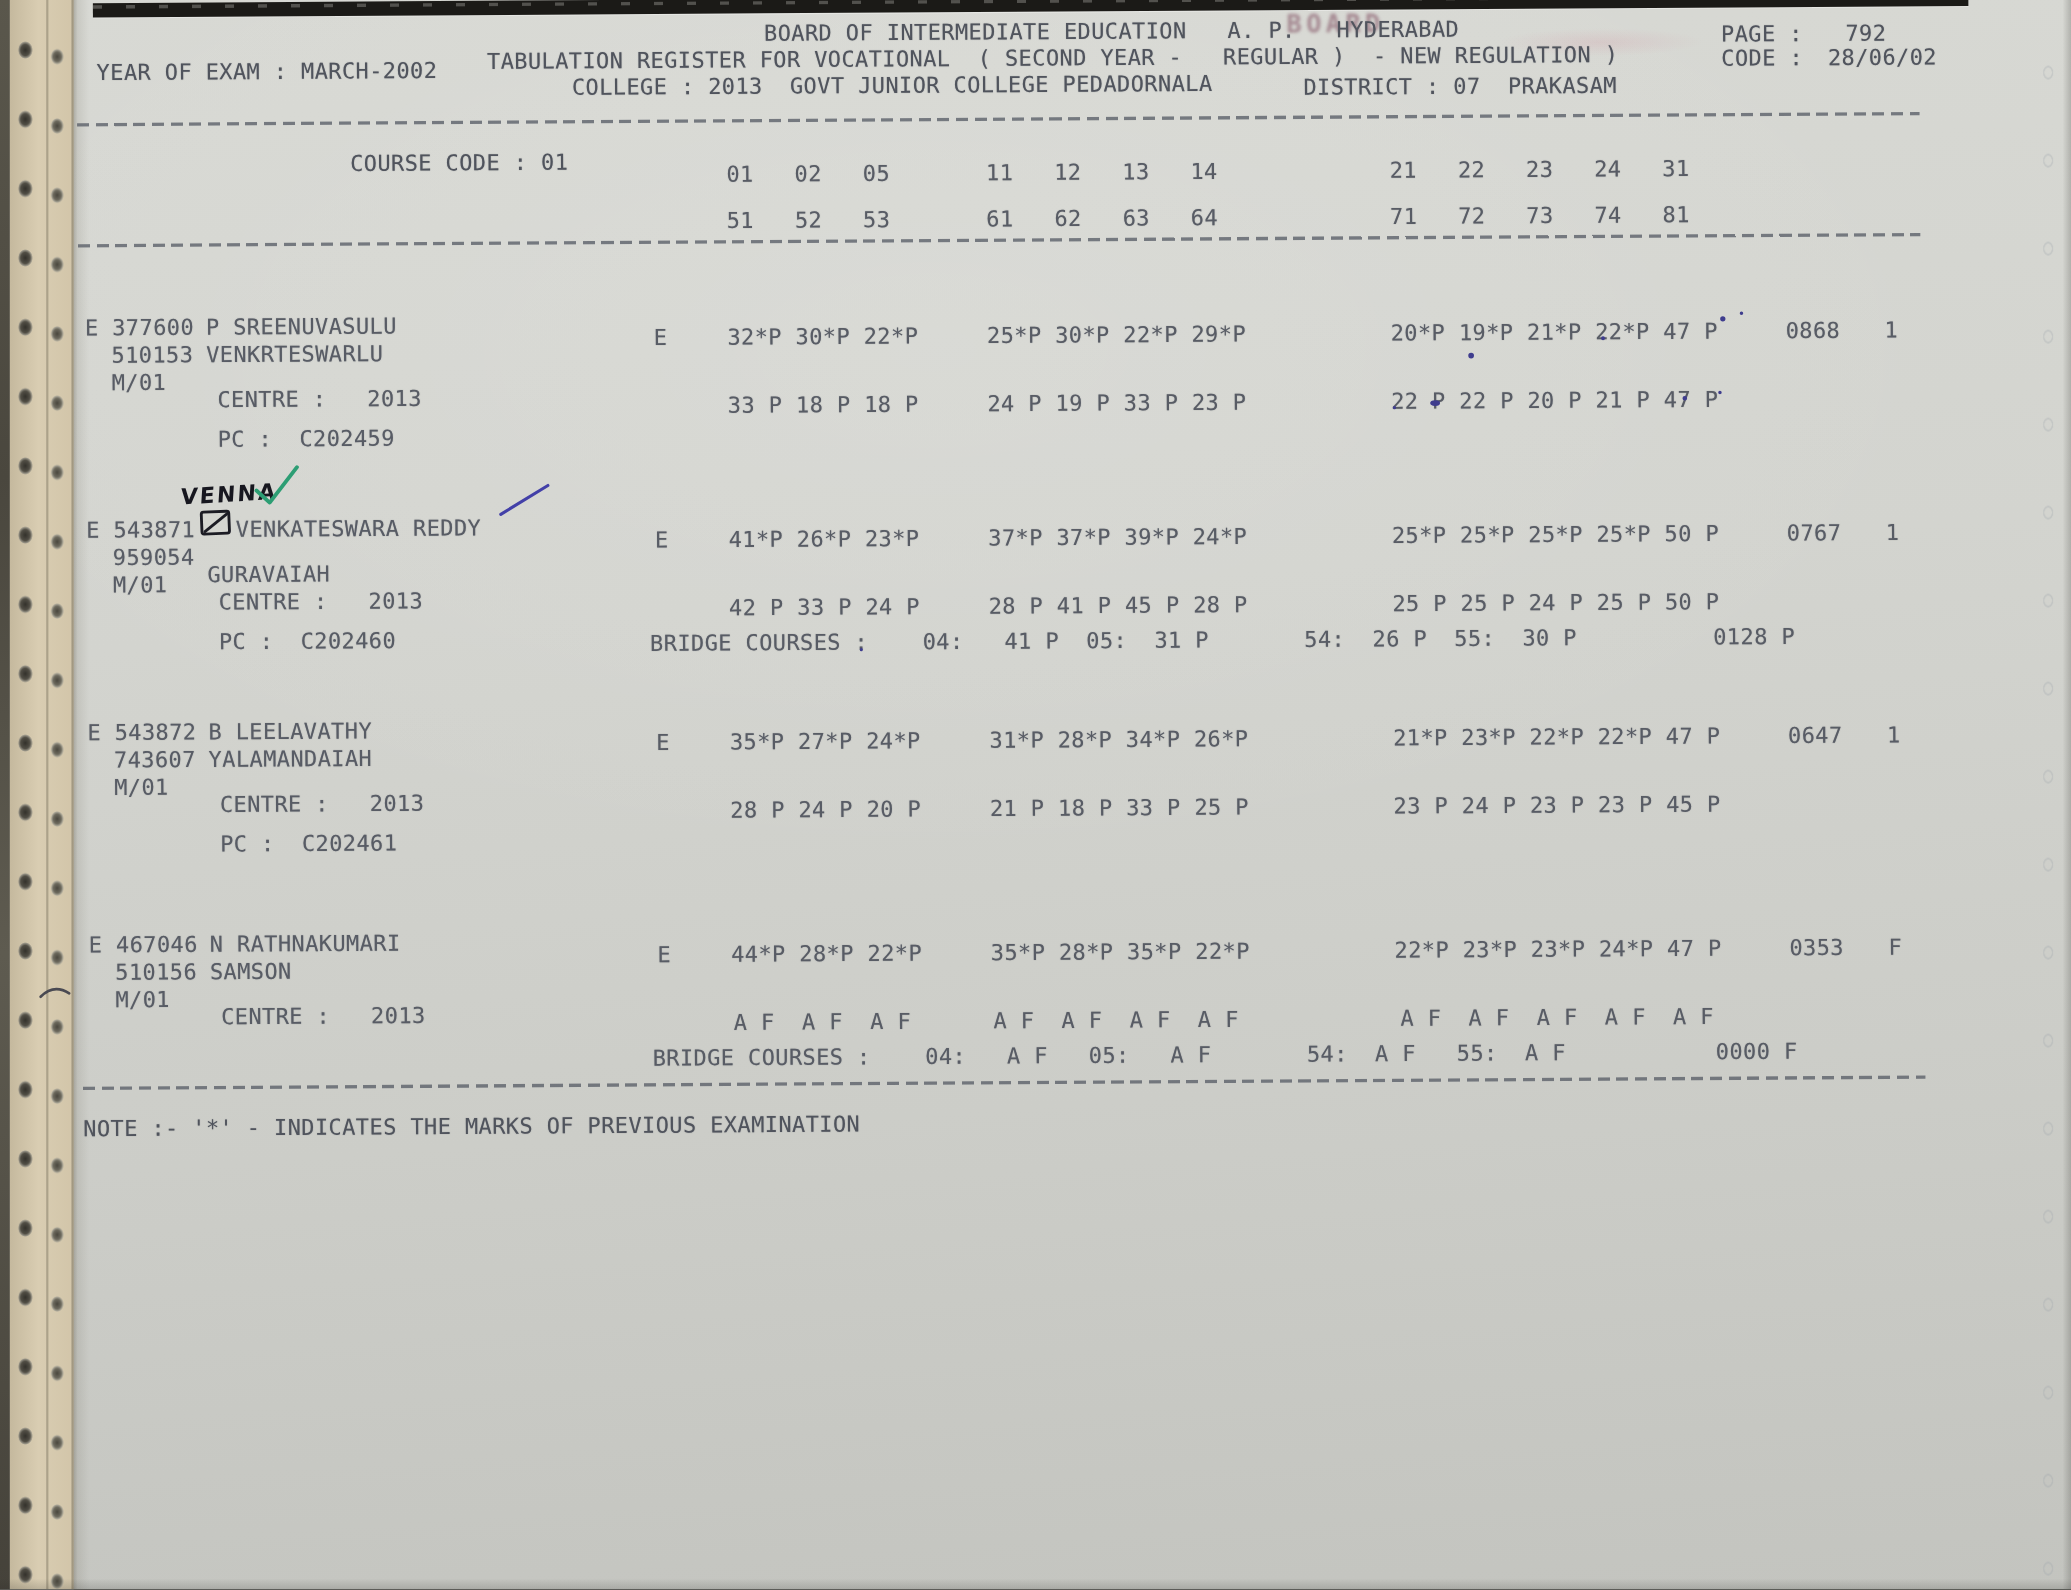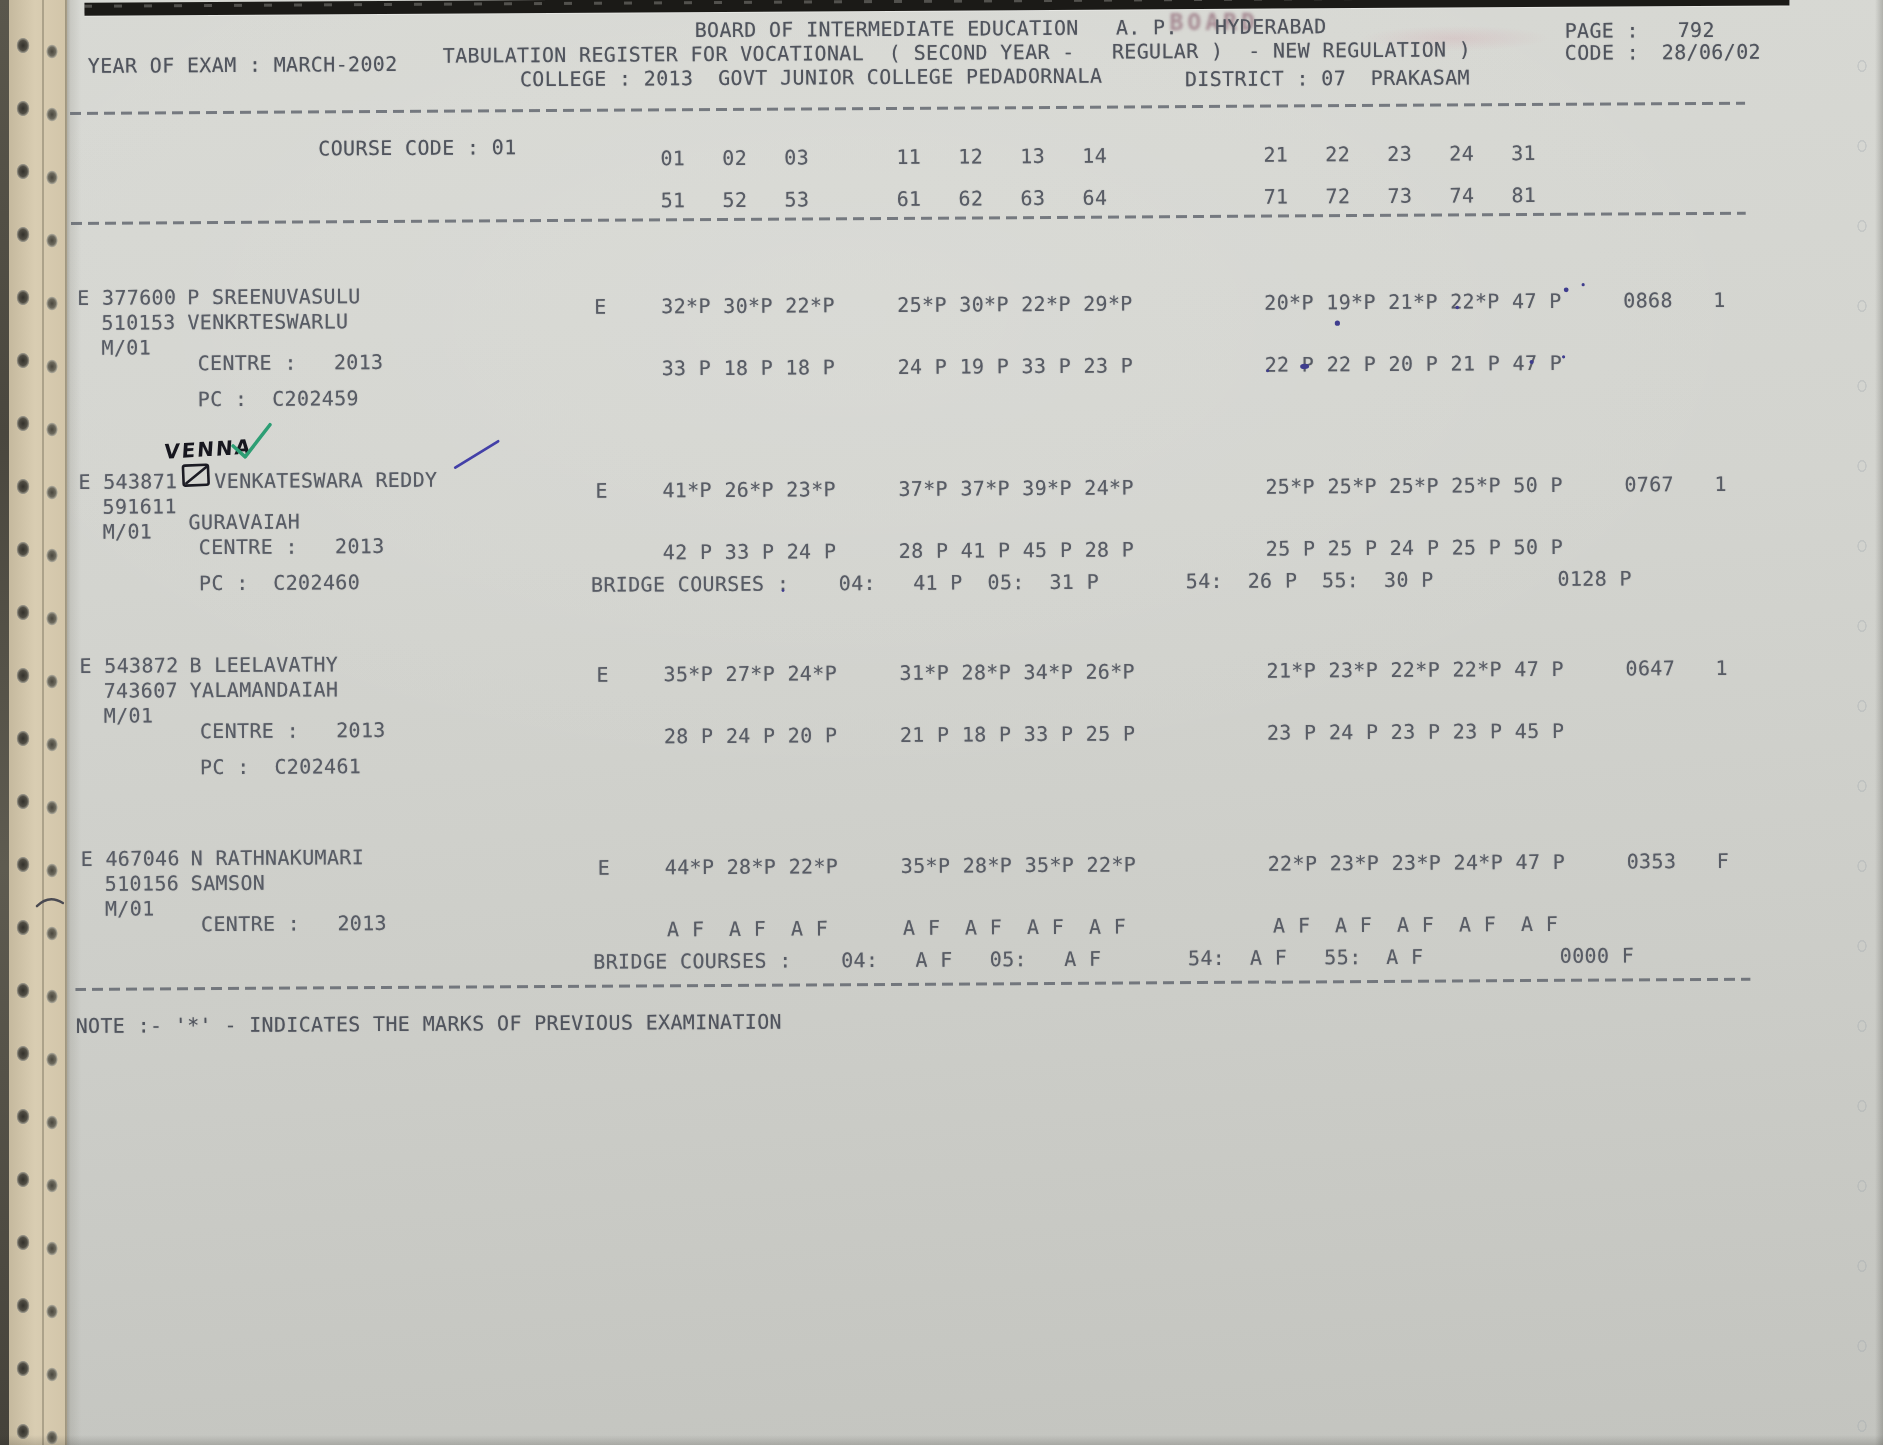--- a/index.html
+++ b/index.html
@@ -73,21 +73,21 @@
     <span class="c hd" style="left:443px;top:48px">TABULATION REGISTER FOR VOCATIONAL  ( SECOND YEAR -   REGULAR )  - NEW REGULATION )</span>
     <span class="c hd" style="left:1565px;top:52px">CODE :</span>
     <span class="c hd" style="left:1662px;top:52px">28/06/02</span>
     <span class="c hd" style="left:88px;top:56px">YEAR OF EXAM : MARCH-2002</span>
     <span class="c hd" style="left:520px;top:72px">COLLEGE : 2013  GOVT JUNIOR COLLEGE PEDADORNALA</span>
     <span class="c hd" style="left:1185px;top:76px">DISTRICT : 07  PRAKASAM</span>
 
     <div class="dash" style="top:112px"></div>
 
     <span class="c hd" style="left:318px;top:140px">COURSE CODE : 01</span>
-    <span class="c" style="left:660px;top:152px">01   02   03</span>
+    <span class="c" style="left:660px;top:152px">01   02   05</span>
     <span class="c" style="left:896px;top:152px">11   12   13   14</span>
     <span class="c" style="left:1263px;top:152px">21   22   23   24   31</span>
     <span class="c" style="left:660px;top:194px">51   52   53</span>
     <span class="c" style="left:896px;top:194px">61   62   63   64</span>
     <span class="c" style="left:1263px;top:194px">71   72   73   74   81</span>
 
     <div class="dash" style="top:222px"></div>
 
     <div class="record" style="top:288px">
       <span class="c" style="left:76px;top:0">E 377600</span>
@@ -104,21 +104,21 @@
       <span class="c" style="left:1622px;top:12px">0868</span>
       <span class="c" style="left:1712px;top:12px">1</span>
       <span class="c" style="left:660px;top:74px">33 P 18 P 18 P</span>
       <span class="c" style="left:896px;top:74px">24 P 19 P 33 P 23 P</span>
       <span class="c" style="left:1263px;top:74px">22 P 22 P 20 P 21 P 47 P</span>
     </div>
 
     <div class="record" style="top:472px">
       <span class="c" style="left:76px;top:0">E 543871</span>
       <span class="c" style="left:212px;top:0">VENKATESWARA REDDY</span>
-      <span class="c" style="left:100px;top:25px">591611</span>
+      <span class="c" style="left:100px;top:25px">959054</span>
       <span class="c" style="left:186px;top:41px">GURAVAIAH</span>
       <span class="c" style="left:100px;top:50px">M/01</span>
       <span class="c" style="left:196px;top:66px">CENTRE :   2013</span>
       <span class="c" style="left:196px;top:102px">PC :  C202460</span>
       <span class="c" style="left:593px;top:12px">E</span>
       <span class="c" style="left:660px;top:12px">41*P 26*P 23*P</span>
       <span class="c" style="left:896px;top:12px">37*P 37*P 39*P 24*P</span>
       <span class="c" style="left:1263px;top:12px">25*P 25*P 25*P 25*P 50 P</span>
       <span class="c" style="left:1622px;top:12px">0767</span>
       <span class="c" style="left:1712px;top:12px">1</span>

